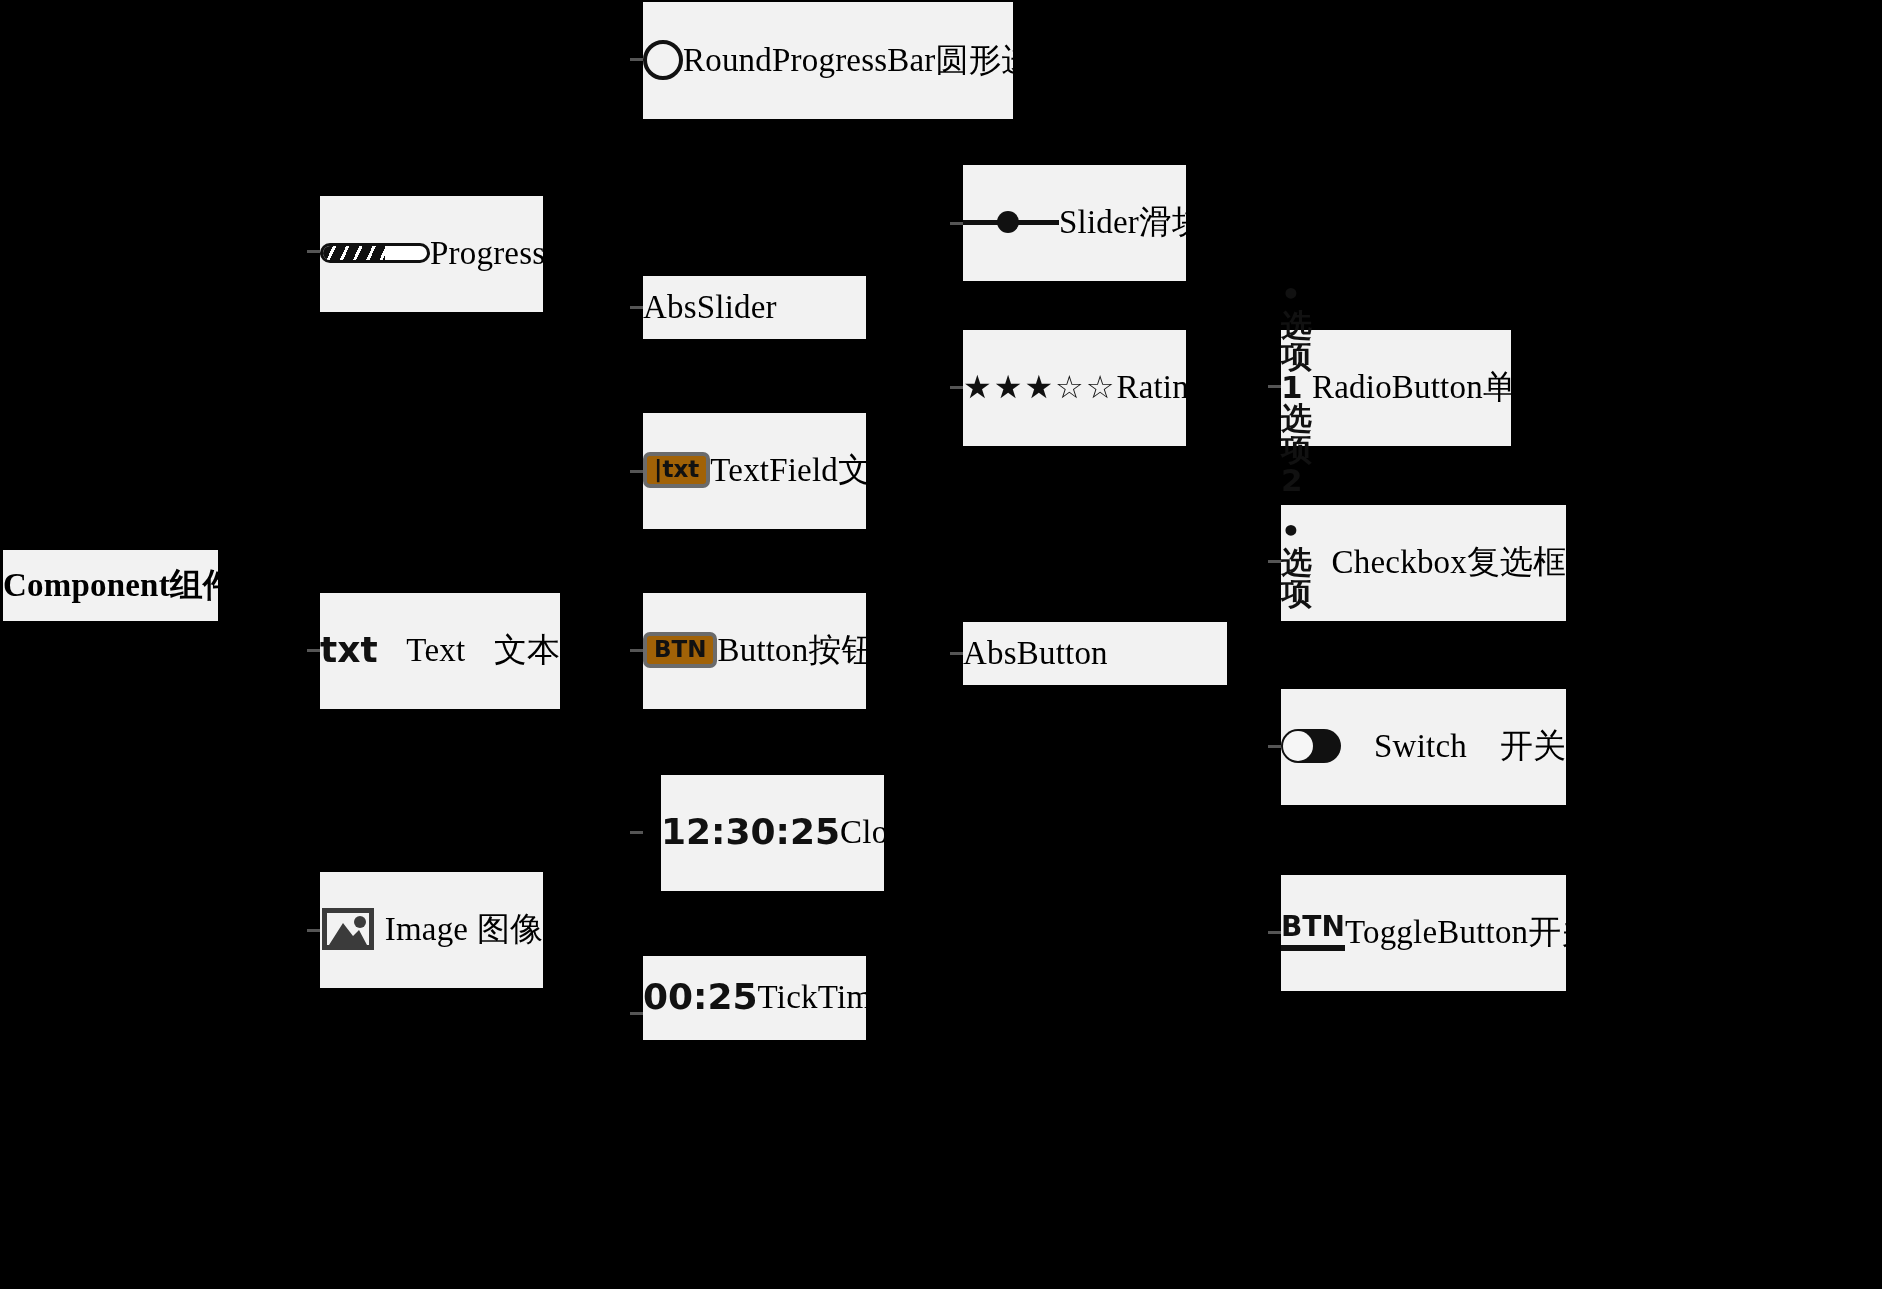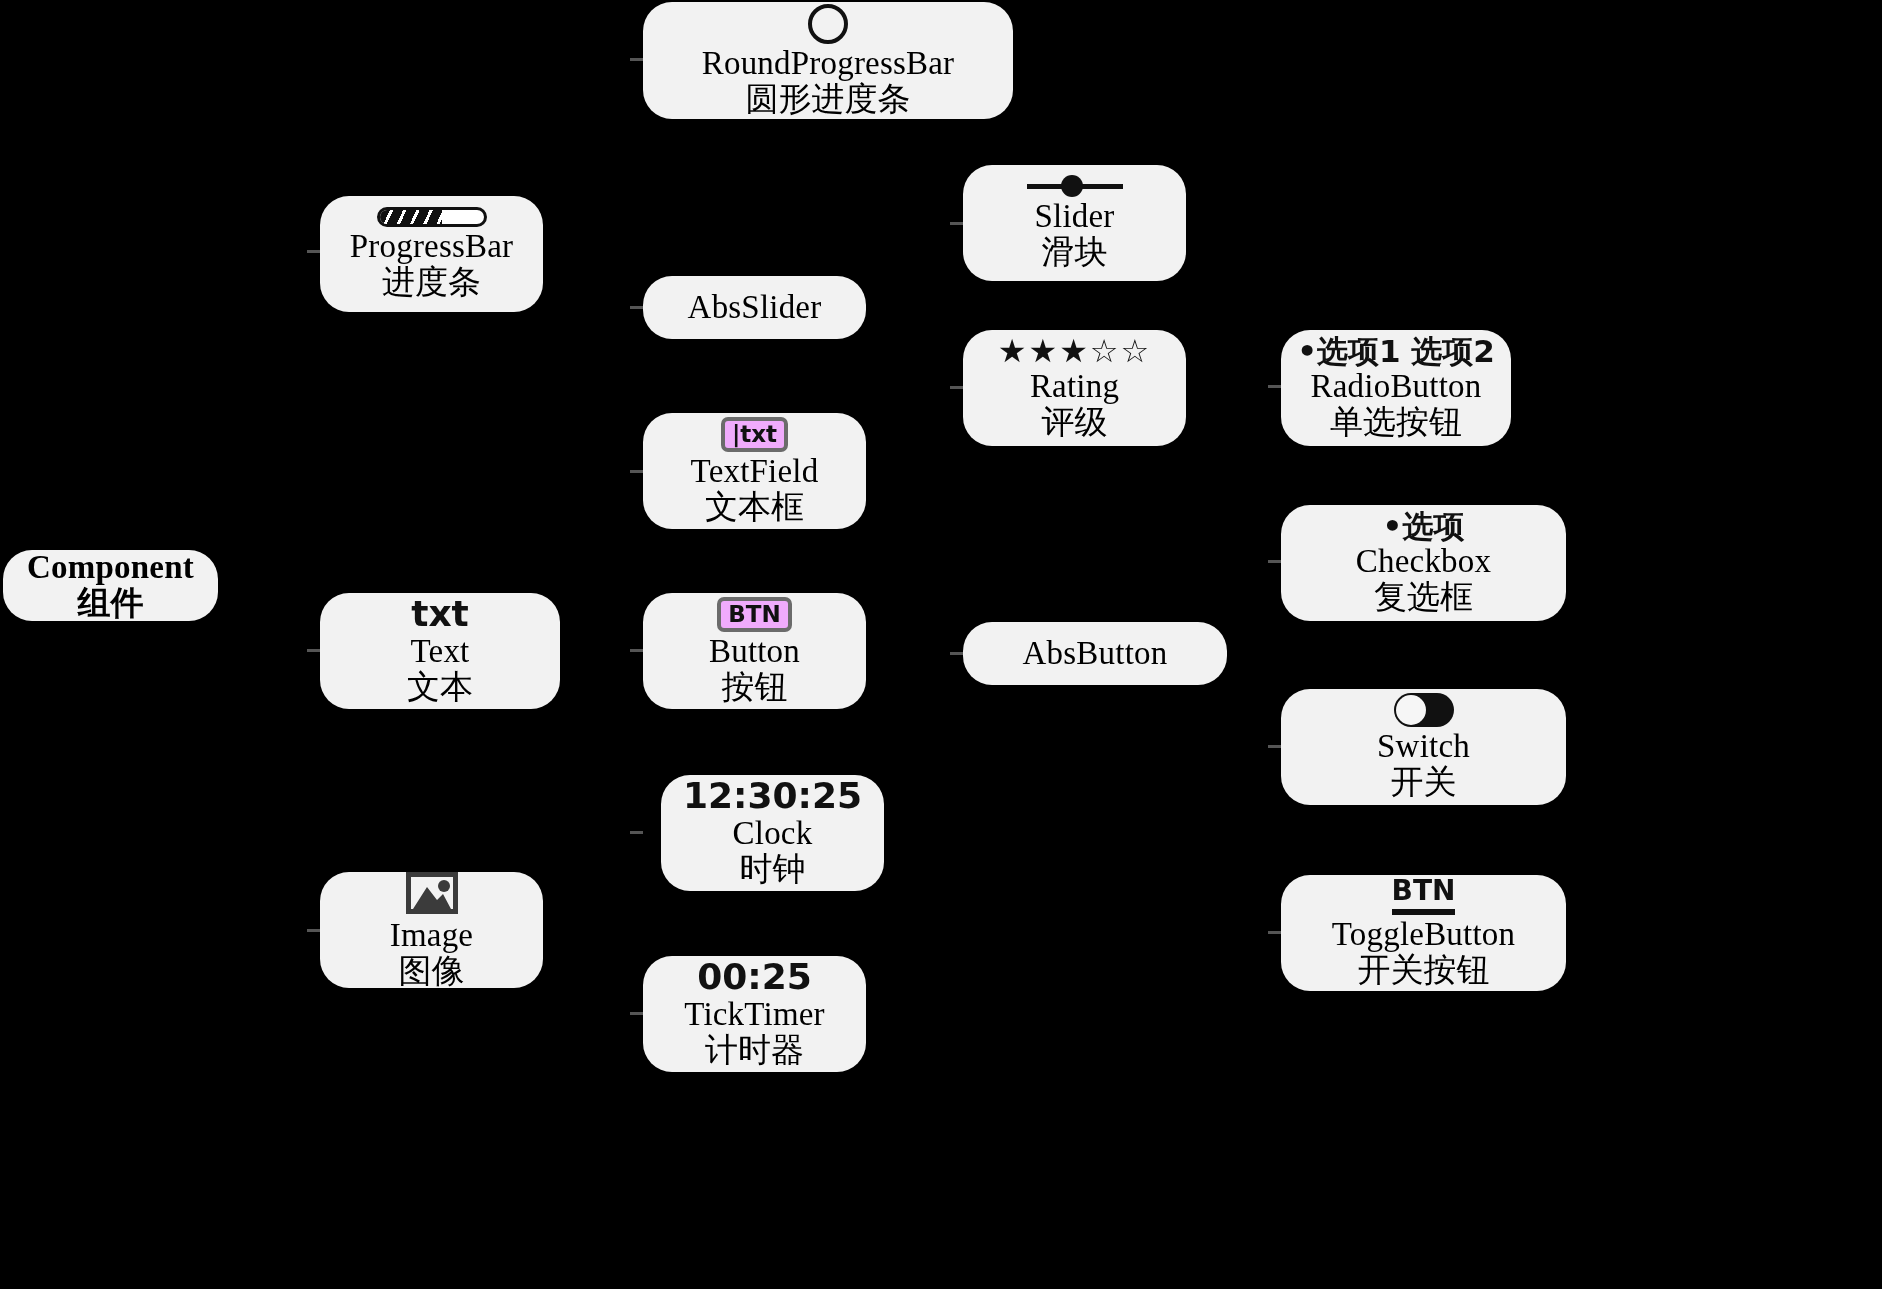--- a/index.html
+++ b/index.html
@@ -1,22 +1,22 @@
 <!DOCTYPE html>
 <html><head>
 <meta charset="utf-8">
 <style>
   html,body{margin:0;padding:0;background:#000;}
   body{width:1882px;height:1289px;position:relative;overflow:hidden;
        font-family:"Liberation Serif","DejaVu Serif",serif;}
   #stage{position:absolute;left:0;top:0;width:1882px;height:1289px;background:#000;}
 
   .node{position:absolute;background:#f2f2f2;color:#000;
-        display:flex;flex-direction:column;align-items:center;justify-content:center;
-        box-sizing:border-box;line-height:1.08;border-radius:29px;}
+        display:flex;flex-direction:row;align-items:center;justify-content:space-between;
+        box-sizing:border-box;line-height:1.08;}
   .node .icon{display:flex;align-items:center;justify-content:center;
         line-height:1;margin-bottom:2px;}
   .node .en{font-family:"Liberation Serif","DejaVu Serif",serif;font-size:33px;
         letter-spacing:.2px;white-space:nowrap;}
   .node .zh{font-family:"Liberation Serif","DejaVu Serif",serif;font-size:33px;
         white-space:nowrap;}
   .node.plain .en{font-size:33px;}
 
   
   .stub{position:absolute;height:3px;width:13px;background:#555;}
@@ -29,21 +29,21 @@
   .pbar i{position:absolute;left:0;top:0;bottom:0;width:60%;
         background:repeating-linear-gradient(115deg,#111 0 9px,#fff 9px 12px);}
   .sliderIcon{width:96px;height:22px;position:relative;}
   .sliderIcon .track{position:absolute;left:0;right:0;top:9px;height:5px;background:#111;}
   .sliderIcon .knob{position:absolute;left:34px;top:0;width:22px;height:22px;
         border-radius:50%;background:#111;}
   .stars{font-size:32px;letter-spacing:2px;color:#111;
         font-family:"DejaVu Sans",sans-serif;line-height:1;}
   .boxedlabel{border:4px solid #6b6b6b;border-radius:7px;padding:1px 7px 2px 7px;
         font-family:"DejaVu Sans",sans-serif;font-weight:bold;font-size:23px;
-        color:#111;line-height:1.05;background:#f0abfc;}
+        color:#111;line-height:1.05;background:#a16207;}
   .txtbig{font-family:"DejaVu Sans",sans-serif;font-weight:bold;font-size:36px;color:#111;line-height:1;}
   .digits{font-family:"DejaVu Sans",sans-serif;font-weight:bold;font-size:36px;color:#111;line-height:1;}
   .optline{font-family:"DejaVu Sans",sans-serif;font-weight:bold;font-size:31px;color:#111;line-height:1;}
   .switchIcon{width:60px;height:34px;border-radius:17px;background:#111;position:relative;}
   .switchIcon b{position:absolute;left:2px;top:2px;width:30px;height:30px;border-radius:50%;
         background:#f6f6f6;display:block;}
   .underlined{font-family:"DejaVu Sans",sans-serif;font-weight:bold;font-size:28px;color:#111;
         line-height:1;border-bottom:6px solid #111;padding-bottom:4px;}
   .imgIcon{width:56px;height:46px;}
 </style>
@@ -180,19 +180,19 @@
         <rect x="7" y="7" width="42" height="32" fill="#f2f2f2"></rect>
         <circle cx="40" cy="16" r="6" fill="#3b3b3b"></circle>
         <polygon points="9,39 23,17 33,30 39,24 47,39" fill="#3b3b3b"></polygon>
       </svg>
     </div>
     <div class="en">Image</div>
     <div class="zh">图像</div>
   </div>
 
   <div class="stub" style="left:630px;top:1012px;"></div>
-  <div class="node" style="left:643px;top:956px;width:223px;height:116px;">
+  <div class="node" style="left:643px;top:956px;width:223px;height:84px;">
     <div class="icon digits">00:25</div>
     <div class="en">TickTimer</div>
     <div class="zh">计时器</div>
   </div>
 
 </div>
 
 </body></html>

